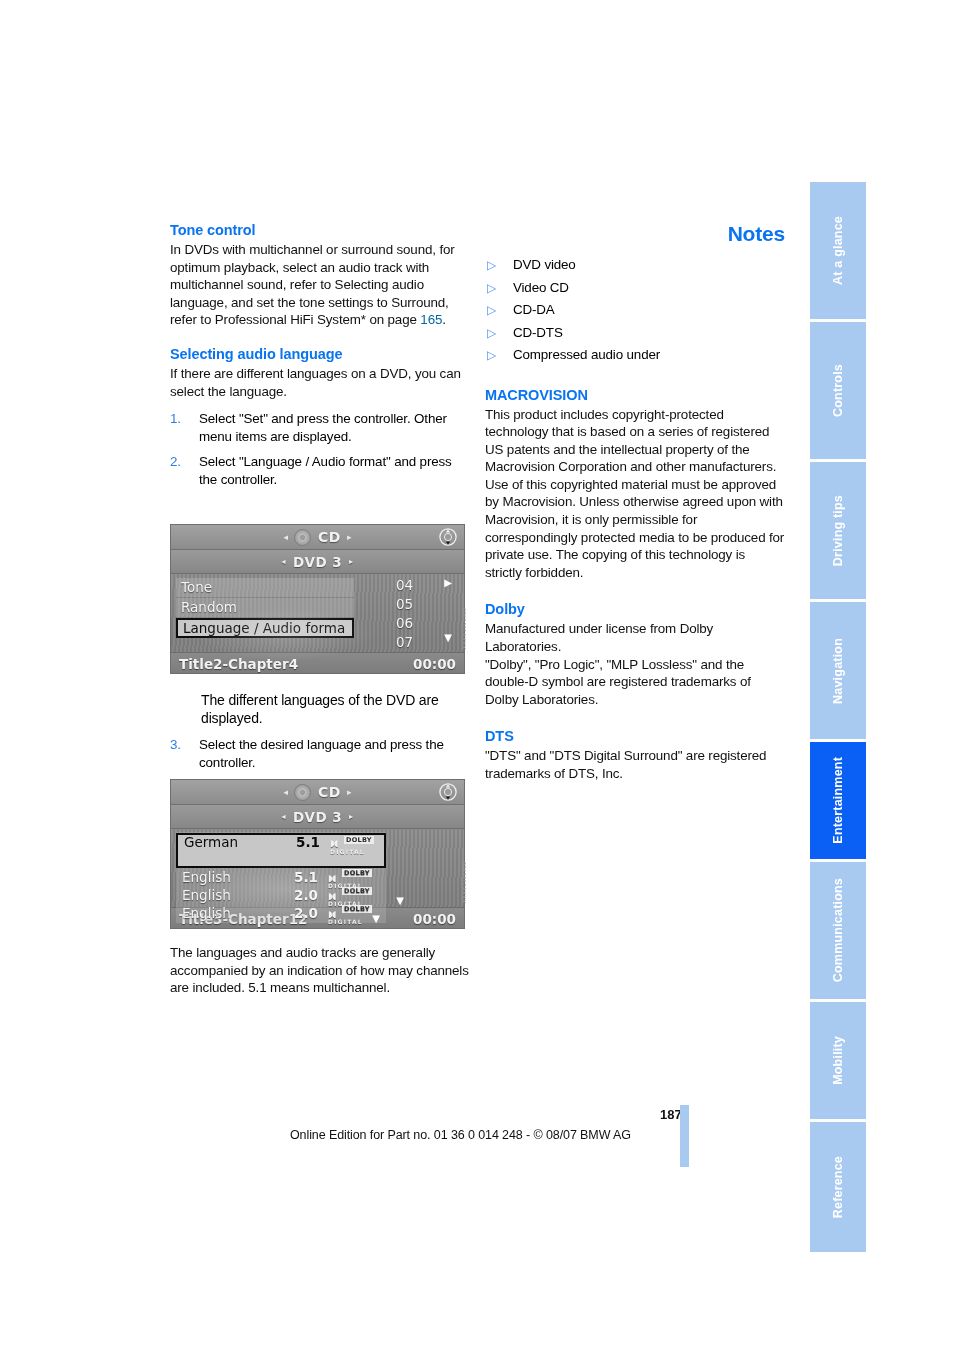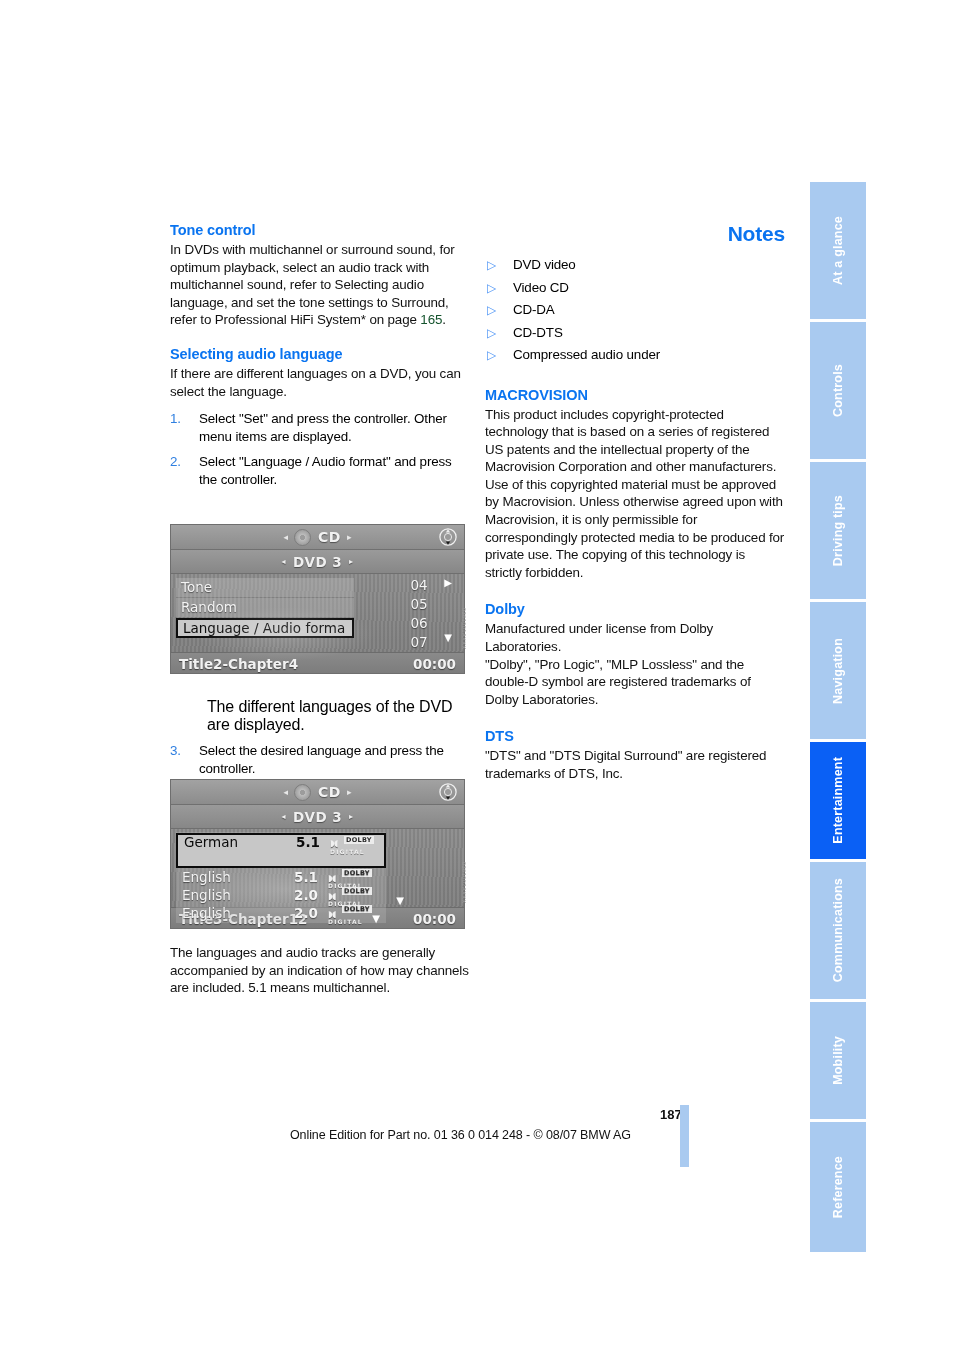--- a/index.html
+++ b/index.html
@@ -56,21 +56,21 @@
   p.body-text {
     font-size: 13.4px;
     line-height: 17.6px;
     margin: 0 0 0 0;
     letter-spacing: -0.15px;
     color: #111;
   }
   p.body-text + p.body-text { margin-top: 0; }
   .gap { height: 17px; }
 
-  .link-num { color: #14532d; }
+  .link-num { color: #0369a1; }
 
   
   ol.steps {
     margin: 10px 0 0 0;
     padding: 0;
     list-style: none;
   }
   ol.steps li {
     position: relative;
     padding-left: 29px;
@@ -83,24 +83,24 @@
     position: absolute;
     left: 0;
     top: 0;
     color: #2f7fe0;
     font-size: 13.4px;
   }
 
   
   p.step-indent {
     padding-left: 29px;
-    font-size: 16px;
+    font-size: 14px;
     line-height: 17.6px;
     letter-spacing: -0.15px;
-    margin: 8px;
+    margin: 2px;
   }
 
   
   ul.bullets {
     margin: 7px 0 0 0;
     padding: 0;
     list-style: none;
   }
   ul.bullets li {
     position: relative;
@@ -222,21 +222,21 @@
     color: #0a0a0a;
     border: 2px solid #0c0c0c;
     text-shadow: none;
     height: 20px;
     line-height: 16px;
   }
   .track-col {
     position: absolute;
     right: 22px; top: 2px;
     width: 46px;
-    text-align: center;
+    text-align: left;
   }
   .track-col div {
     height: 19px;
     line-height: 19px;
     color: #f6f6f6;
     font-size: 13.5px;
     text-shadow: 0 1px 1px rgba(0,0,0,.5);
   }
   .track-col .tri-up, .track-col .tri-dn {
     position: absolute;

